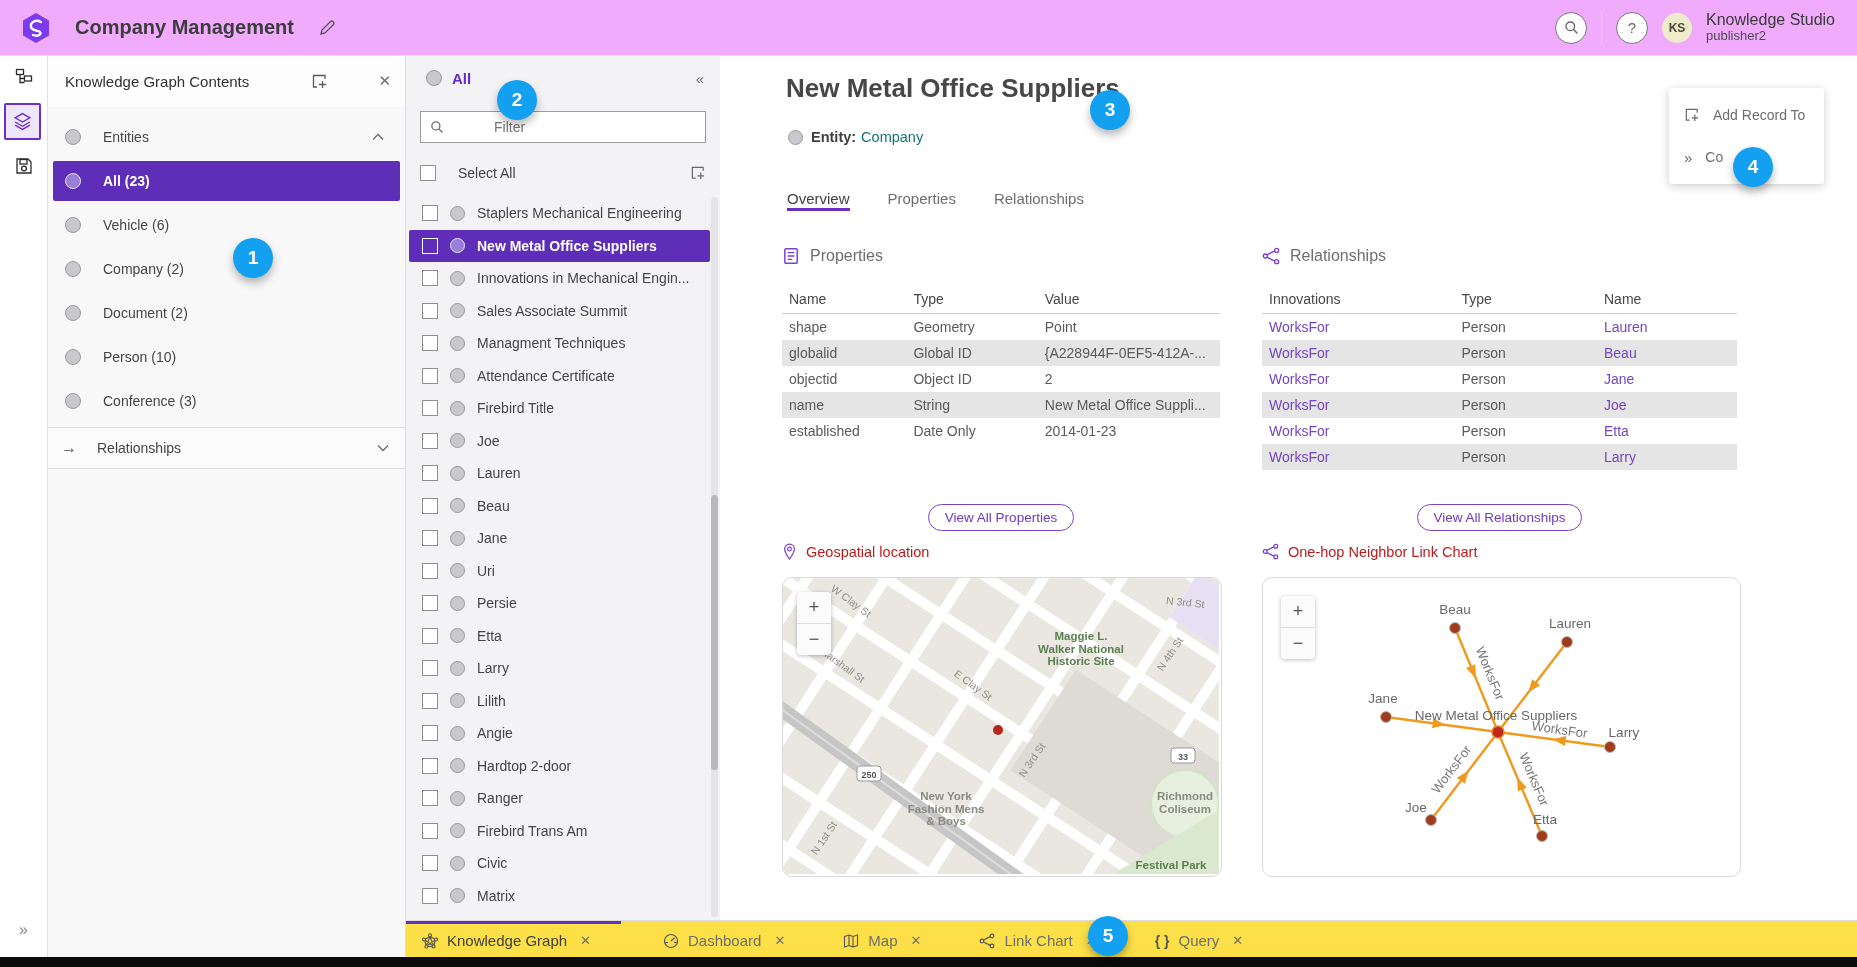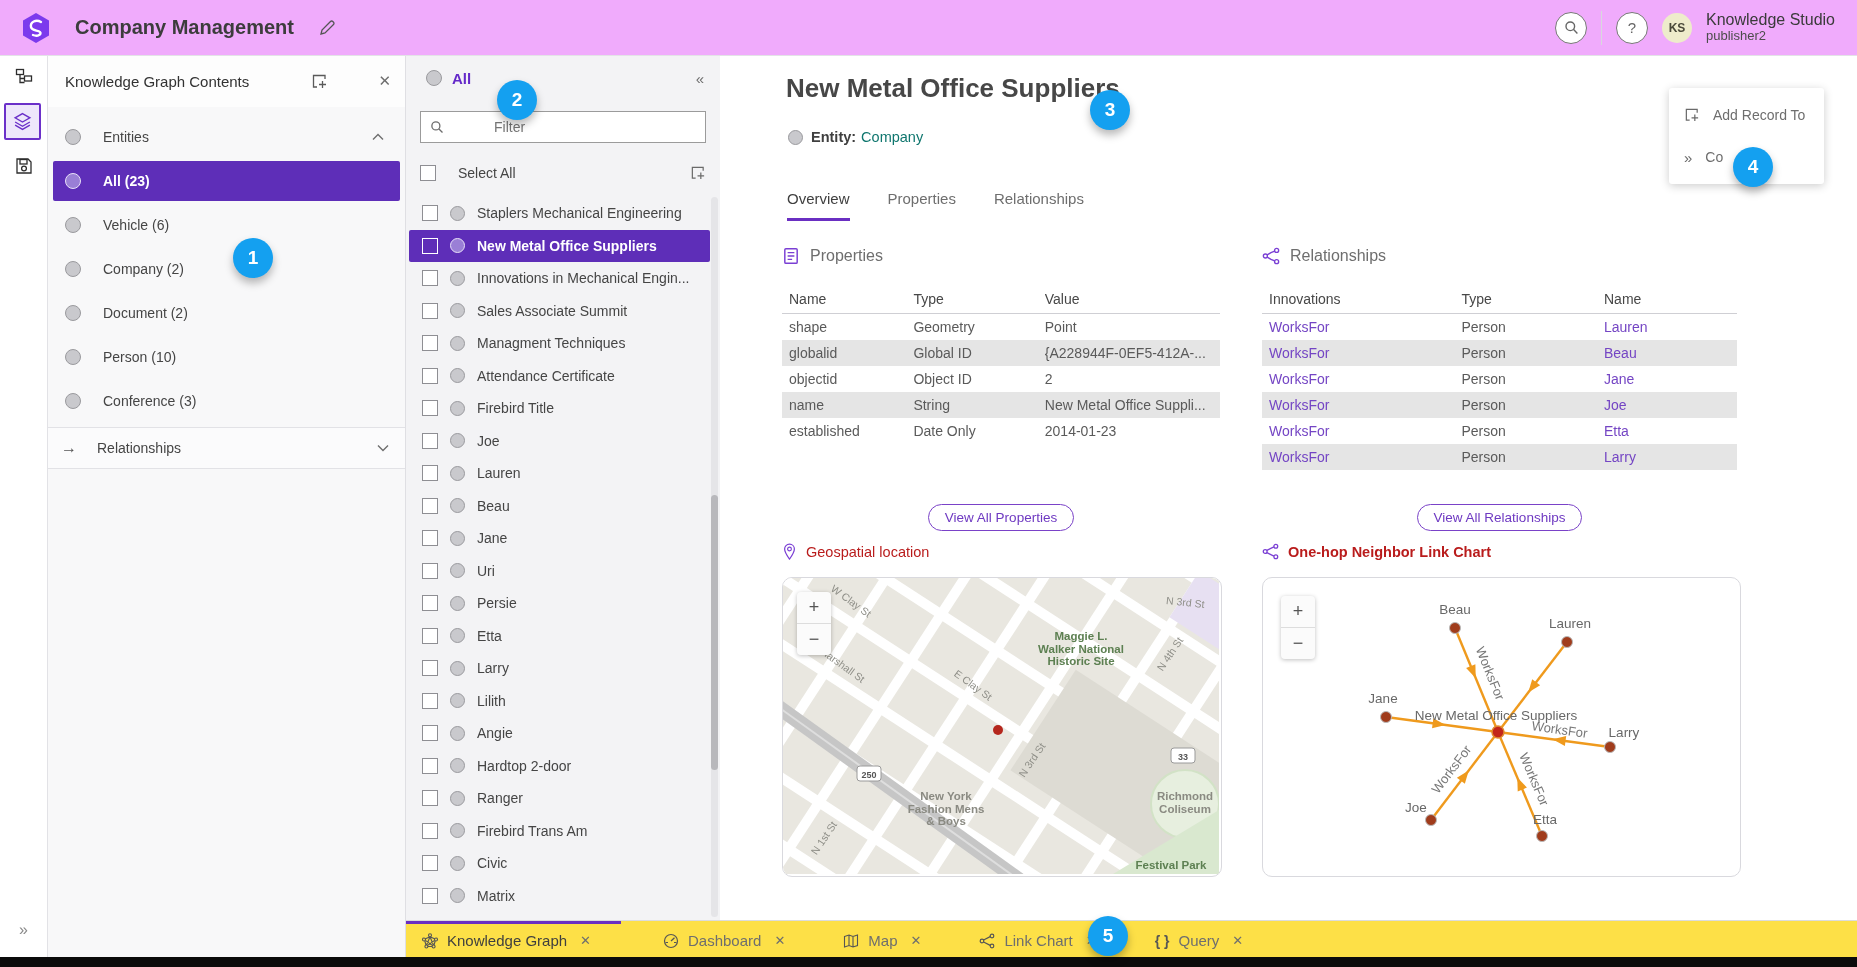--- a/index.html
+++ b/index.html
@@ -71,42 +71,42 @@
   .scroll-track{position:absolute;right:2px;top:142px;bottom:4px;width:7px;background:#e5e5e8;border-radius:4px;}
   .scroll-thumb{position:absolute;right:2px;top:440px;height:275px;width:7px;background:#b8b8bc;border-radius:4px;}
   
   .main{position:absolute;left:721px;top:55px;right:0;bottom:46px;background:#fff;}
   .rec-title{position:absolute;left:65px;top:18px;font-size:26px;font-weight:bold;color:#474747;}
   .ent-line{position:absolute;left:67px;top:74px;display:flex;align-items:center;font-size:14.5px;}
   .ent-line .gcirc{width:15px;height:15px;margin-right:8px;}
   .ent-line b{color:#3f3f3f;margin-right:5px;}
   .ent-line .etype{color:#0f766e;}
   .tabs{position:absolute;left:66px;top:135px;display:flex;gap:38px;}
-  .tab{font-size:15px;color:#6e6e6e;padding-bottom:11px;border-bottom:3px solid transparent;cursor:pointer;}
+  .tab{font-size:15px;color:#6e6e6e;padding-bottom:1px;border-bottom:3px solid transparent;cursor:pointer;}
   .tab.active{color:#3f3f3f;border-bottom-color:#6a2fc2;}
   .sec-head{position:absolute;top:192px;display:flex;align-items:center;gap:10px;
             font-size:16px;color:#6e6e6e;}
   .sec-head.l{left:61px;} .sec-head.r{left:541px;}
   .tbl{position:absolute;top:230px;font-size:14px;}
   .tbl.l{left:61px;width:438px;} .tbl.r{left:541px;width:475px;}
   .tbl-head{display:flex;height:28px;align-items:center;border-bottom:1px solid #cfcfd4;color:#474747;}
   .tbl-row{display:flex;height:26px;align-items:center;color:#5a5a5a;}
   .tbl-row.alt{background:#e5e5e5;}
   .tbl .c0{flex:0 0 30%;padding-left:7px;box-sizing:border-box;}
   .tbl .c1{flex:0 0 30%;}
   .tbl .c2{flex:1;overflow:hidden;white-space:nowrap;text-overflow:ellipsis;padding-right:4px;}
   .tbl.r .c0{flex:0 0 42%;} .tbl.r .c1{flex:0 0 30%;}
   .lnk{color:#7445c4;cursor:pointer;}
   .viewall{position:absolute;top:449px;width:438px;text-align:center;}
   .viewall.l{left:61px;} .viewall.r{left:541px;width:475px;}
   .pillbtn{display:inline-block;border:1px solid #7a42c8;color:#6f3ac2;font-size:13.5px;
            border-radius:14px;padding:5px 16px;background:#fff;cursor:pointer;
            font-family:"Liberation Sans",sans-serif;}
   .low-head{position:absolute;top:488px;display:flex;align-items:center;gap:9px;font-size:14.5px;color:#b91c1c;}
-  .low-head.l{left:61px;} .low-head.r{left:541px;font-weight:bold;}
+  .low-head.l{left:61px;} .low-head.r{left:541px;}
   .card{position:absolute;top:522px;height:298px;border:1px solid #d9d9de;border-radius:10px;
         background:#fff;overflow:hidden;}
   .card.l{left:61px;width:438px;} .card.r{left:541px;width:477px;}
   .zoomctl{position:absolute;left:14px;top:14px;width:34px;background:#fbfbfb;border-radius:4px;
            box-shadow:0 1px 4px rgba(0,0,0,.25);z-index:5;}
   .zoomctl div{height:31px;display:flex;align-items:center;justify-content:center;
                font-size:18px;color:#555;cursor:pointer;}
   .zoomctl div:first-child{border-bottom:1px solid #ddd;}
   .m-street{fill:#8f8f88;font-size:10.5px;}
   .m-poi{fill:#8a8a82;font-size:11.5px;font-weight:bold;}

